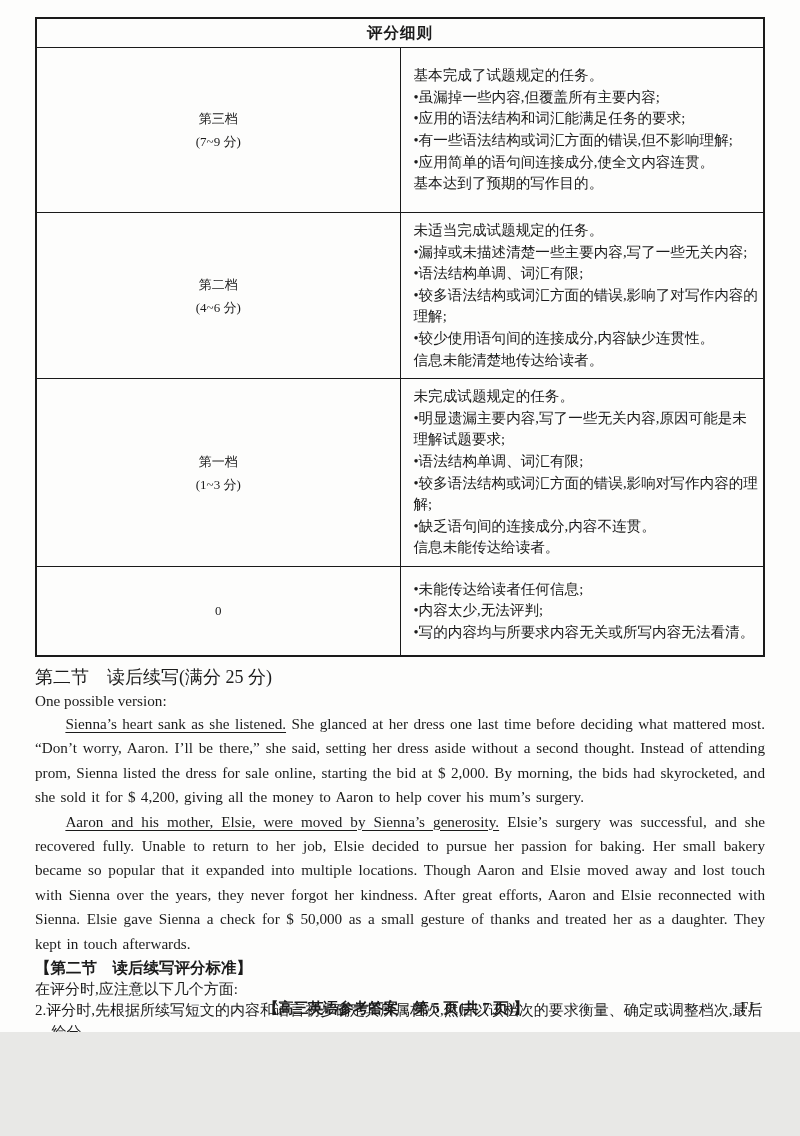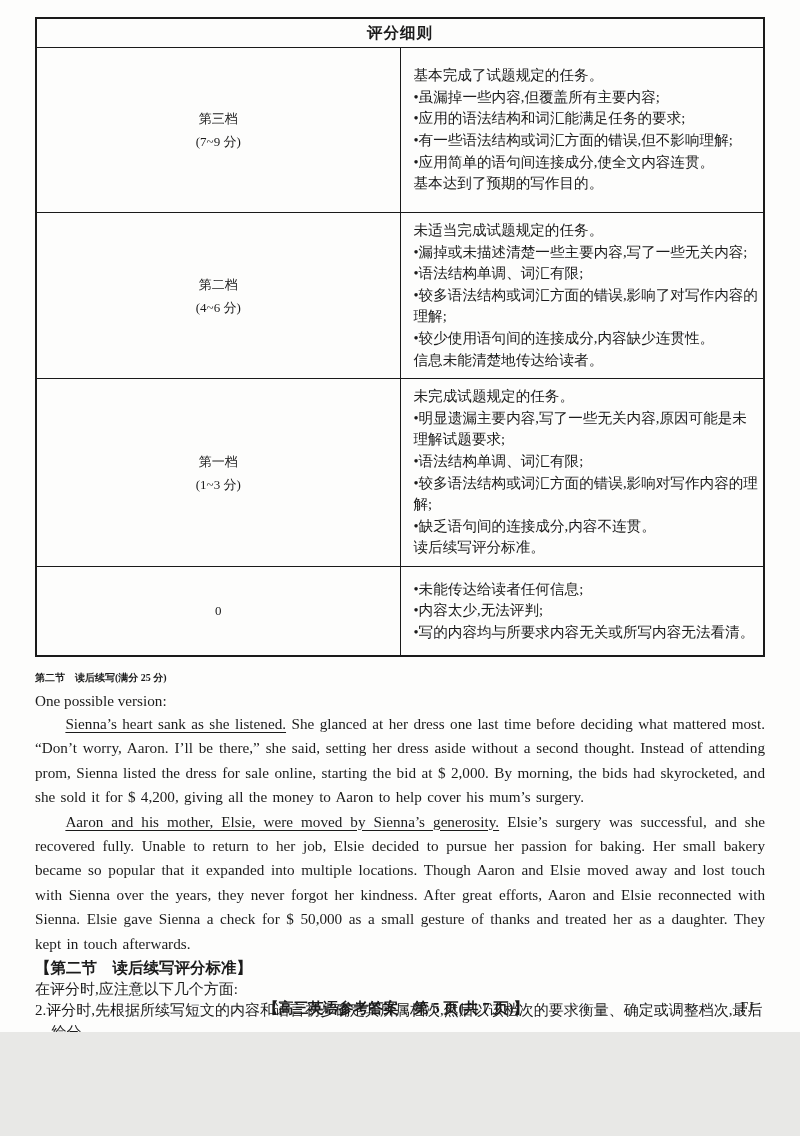--- a/index.html
+++ b/index.html
@@ -43,22 +43,22 @@
     font-size: 14.6px;
     line-height: 21.6px;
   }
   tr.r1 td { height: 150px; }
   tr.r2 td { height: 144px; }
   tr.r3 td { height: 139px; }
   tr.r4 td { height: 74px; }
 
   .sec-heading {
     margin-top: 9px;
-    font-weight: bold;
-    font-size: 10px;
+    font-weight: normal;
+    font-size: 18px;
     line-height: 23px;
   }
   .eng-intro {
     font-size: 15.2px;
     line-height: 23px;
   }
   p.eng {
     margin: 0;
     font-size: 15.2px;
     line-height: 24.4px;
@@ -149,21 +149,21 @@
       <td class="band-cell">
         <div>第一档</div>
         <div>(1~3 分)</div>
       </td>
       <td class="desc-cell">
         <div>未完成试题规定的任务。</div>
         <div>•明显遗漏主要内容,写了一些无关内容,原因可能是未理解试题要求;</div>
         <div>•语法结构单调、词汇有限;</div>
         <div>•较多语法结构或词汇方面的错误,影响对写作内容的理解;</div>
         <div>•缺乏语句间的连接成分,内容不连贯。</div>
-        <div>读后续写评分标准。</div>
+        <div>信息未能传达给读者。</div>
       </td>
     </tr>
     <tr class="r4">
       <td class="band-cell">
         <div>0</div>
       </td>
       <td class="desc-cell">
         <div>•未能传达给读者任何信息;</div>
         <div>•内容太少,无法评判;</div>
         <div>•写的内容均与所要求内容无关或所写内容无法看清。</div>

